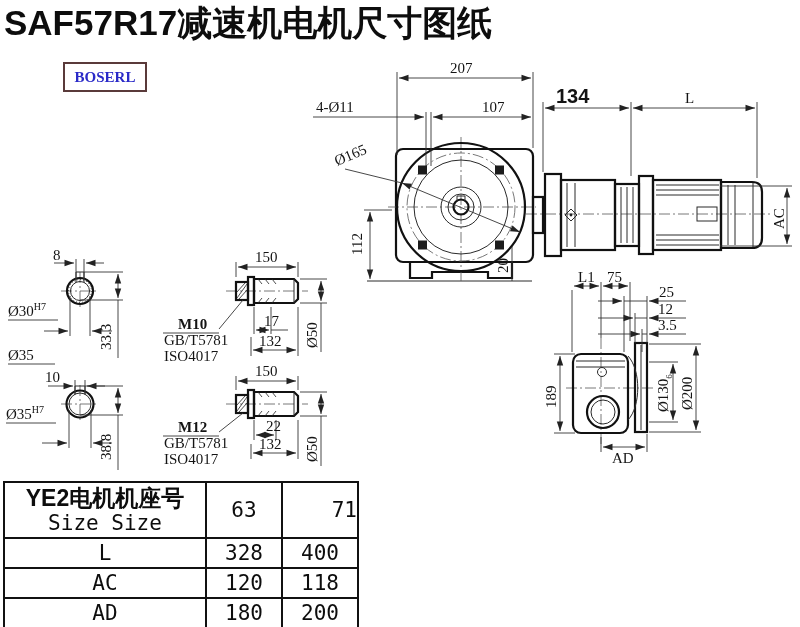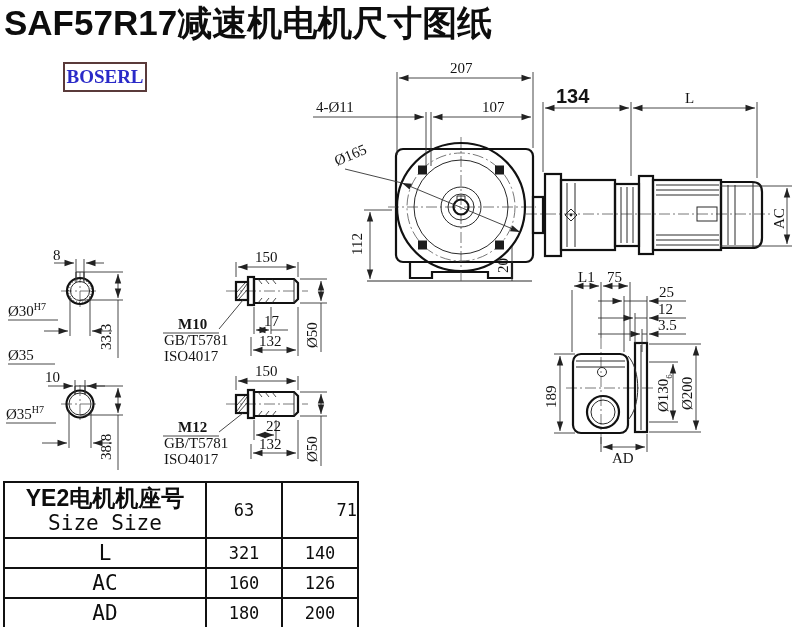--- a/index.html
+++ b/index.html
@@ -2,37 +2,37 @@
 <html><head>
 <meta charset="utf-8">
 <style>
   html,body{margin:0;padding:0;background:#f2f2f2;}
   #page{position:relative;width:800px;height:627px;background:#ffffff;overflow:hidden;
         font-family:"Liberation Sans",sans-serif;}
   #title{position:absolute;left:4px;top:0px;font-size:35px;font-weight:bold;color:#0d0d0d;
          letter-spacing:0px;white-space:nowrap;}
   #logo{position:absolute;left:63px;top:62px;width:80px;height:26px;border:2px solid #5a3a3a;
         box-shadow:0 0 0 1px #fff inset;display:flex;align-items:center;justify-content:center;
-        font-family:"Liberation Serif",serif;font-weight:bold;font-size:19px;color:#2a2ac8;}
+        font-family:"Liberation Serif",serif;font-weight:bold;font-size:15px;color:#2a2ac8;}
   svg{position:absolute;left:0;top:0;}
   svg text{font-family:"Liberation Serif",serif;fill:#141414;font-size:15px;}
   .thin{stroke:#2a2a2a;stroke-width:1;fill:none;}
   .bold{stroke:#111;stroke-width:2.2;fill:none;}
   .dim{stroke:#333;stroke-width:0.9;fill:none;}
   .cl{stroke:#555;stroke-width:0.8;fill:none;stroke-dasharray:11 3 2 3;}
   .hatch{stroke:#222;stroke-width:0.8;}
   .boldtxt{font-family:"Liberation Sans",sans-serif;font-weight:bold;font-size:20px;}
   
   #sizetable{position:absolute;left:3px;top:481px;border-collapse:collapse;
              font-family:"DejaVu Sans Mono",monospace;color:#0d0d0d;}
   #sizetable td{border:2px solid #111;text-align:center;vertical-align:middle;padding:0;}
   #sizetable .c1{width:200px;} #sizetable .c2{width:74px;} #sizetable .c3{width:74px;text-align:right;}
   #sizetable .hdr{height:54px;font-size:21px;line-height:1.15;}
   #sizetable .hdr .cn{font-family:"Liberation Sans",sans-serif;font-weight:bold;font-size:23px;}
-  #sizetable .num{font-size:17px;height:28px;}
+  #sizetable .num{font-size:21px;height:28px;}
   #sizetable .lbl{font-size:21px;}
 </style>
 </head>
 <body>
 
 <div id="page">
 
   <div id="title">SAF57R17减速机电机尺寸图纸</div>
   <div id="logo">BOSERL</div>
 
@@ -341,27 +341,27 @@
         <tr>
       <td class="c1 hdr">
         <div class="cn">YE2电机机座号</div>
         <div>Size Size</div>
       </td>
       <td class="c2 num">63</td>
       <td class="c3 num">71</td>
     </tr>
     <tr>
       <td class="lbl">L</td>
-      <td class="num">321</td>
-      <td class="num">140</td>
+      <td class="num">328</td>
+      <td class="num">400</td>
     </tr>
     <tr>
       <td class="lbl">AC</td>
-      <td class="num">160</td>
-      <td class="num">126</td>
+      <td class="num">120</td>
+      <td class="num">118</td>
     </tr>
     <tr>
       <td class="lbl">AD</td>
       <td class="num">180</td>
       <td class="num">200</td>
     </tr>
   </tbody>
     </table>
 
 </div>

